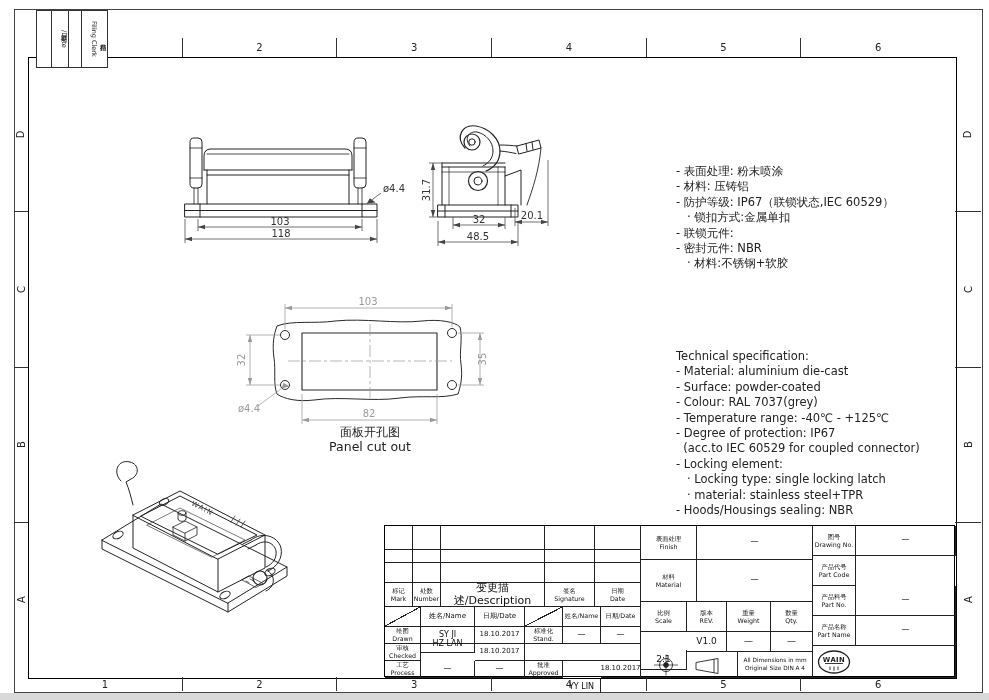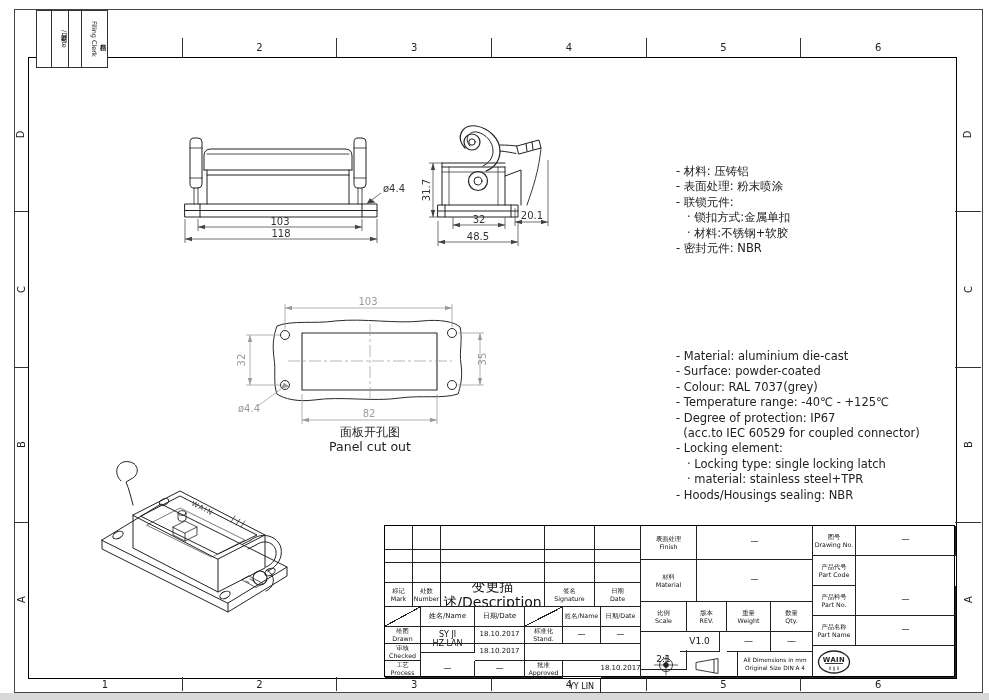--- a/index.html
+++ b/index.html
@@ -289,23 +289,24 @@
       <path d="M183,126 C191,131 190,142 181,146"></path>
       <path d="M166,95 L158,99 M171,100 L163,104"></path>
 
       <path d="M146,77 l4,-6 M151,80 l4,-6 M156,82 l4,-6" stroke-width="0.7"></path>
       <path d="M157,135 l14,7.5 l7,-4 l-14,-7.5 Z M161,136 l3,1.6 M165,134 l3,1.6" stroke-width="0.7"></path>
     </g>
     <text x="106" y="60" transform="rotate(27 106 60)" font-size="7" letter-spacing="1.2" fill="#444">WAIN</text>
   </svg>
 
   <div class="specs" style="top:164px">
-    <div><div><span>- 材料: 压铸铝</span></div><div><span>- 表面处理: 粉末喷涂</span></div><div><span>- 联锁元件:</span></div><div><span>&nbsp;&nbsp;&nbsp;· 锁扣方式:金属单扣</span></div><div><span>&nbsp;&nbsp;&nbsp;· 材料:不锈钢+软胶</span></div><div><span>- 密封元件: NBR</span></div></div>
+    <div><div><span>- 表面处理: 粉末喷涂</span></div><div><span>- 材料: 压铸铝</span></div><div><span>- 防护等级: IP67（联锁状态,IEC 60529）</span></div><div><span>&nbsp;&nbsp;&nbsp;· 锁扣方式:金属单扣</span></div><div><span>- 联锁元件:</span></div><div><span>- 密封元件: NBR</span></div><div><span>&nbsp;&nbsp;&nbsp;· 材料:不锈钢+软胶</span></div></div>
   </div>
   <div class="specs" style="top:349px">
+    <div>Technical specification:</div>
     <div><div><span>- Material: aluminium die-cast</span></div><div><span>- Surface: powder-coated</span></div><div><span>- Colour: RAL 7037(grey)</span></div><div><span>- Temperature range: -40℃ - +125℃</span></div><div><span>- Degree of protection: IP67</span></div><div><span>&nbsp;&nbsp;(acc.to IEC 60529 for coupled connector)</span></div><div><span>- Locking element:</span></div><div><span>&nbsp;&nbsp;&nbsp;· Locking type: single locking latch</span></div><div><span>&nbsp;&nbsp;&nbsp;· material: stainless steel+TPR</span></div><div><span>- Hoods/Housings sealing: NBR</span></div></div>
   </div>
 
   <div class="tblock">
 
     <div class="tc" style="left:0;top:0;width:28px;height:24px"></div>
     <div class="tc" style="left:28px;top:0;width:28px;height:24px"></div>
     <div class="tc" style="left:56px;top:0;width:104px;height:24px"></div>
     <div class="tc" style="left:160px;top:0;width:50px;height:24px"></div>
     <div class="tc" style="left:210px;top:0;width:46px;height:24px"></div>
@@ -321,21 +322,21 @@
     <div class="tc" style="left:210px;top:37px;width:46px;height:20px"></div>
 
     <div class="tc lbl" style="left:0;top:57px;width:28px;height:24px">
       <span>标记</span>
         <span>Mark</span>
       </div>
     <div class="tc lbl" style="left:28px;top:57px;width:28px;height:24px">
       <span>处数</span>
         <span>Number</span>
       </div>
-    <div class="tc" style="left:56px;top:57px;width:104px;height:24px;font-size:14px">变更描述/Description</div>
+    <div class="tc" style="left:56px;top:57px;width:104px;height:24px;font-size:11px">变更描述/Description</div>
     <div class="tc lbl" style="left:160px;top:57px;width:50px;height:24px">
       <span>签名</span>
         <span>Signature</span>
       </div>
     <div class="tc lbl" style="left:210px;top:57px;width:46px;height:24px">
       <span>日期</span>
         <span>Date</span>
       </div>
 
     <div class="tc diag" style="left:0;top:81px;width:36px;height:20px"></div>
@@ -399,21 +400,21 @@
       </div>
     <div class="tc lbl" style="left:342px;top:76px;width:44px;height:30px">
       <span>重量</span>
         <span>Weight</span>
       </div>
     <div class="tc lbl" style="left:386px;top:76px;width:42px;height:30px">
       <span>数量</span>
         <span>Qty.</span>
       </div>
     <div class="tc v9" style="left:256px;top:124px;width:46px;height:20px">2:1</div>
-    <div class="tc v9" style="left:295px;top:106px;width:40px;height:20px">V1.0</div>
+    <div class="tc v9" style="left:302px;top:106px;width:40px;height:20px">V1.0</div>
     <div class="tc v9" style="left:342px;top:106px;width:44px;height:20px">—</div>
     <div class="tc v9" style="left:386px;top:106px;width:42px;height:20px">—</div>
 
     <div class="tc" style="left:256px;top:126px;width:97px;height:26px">
       <svg width="90" height="24" viewBox="0 0 90 24">
         <g stroke="#222" fill="none" stroke-width="0.9">
           <circle cx="22" cy="12" r="6.5"></circle>
           <circle cx="22" cy="12" r="2.4" fill="#222"></circle>
           <path d="M10,12 L34,12 M22,1.5 L22,22.5" stroke-width="0.7"></path>
           <path d="M52,9.5 L74,5.5 L74,20.5 L52,16.5 Z M70,6.2 L70,19.8"></path>

